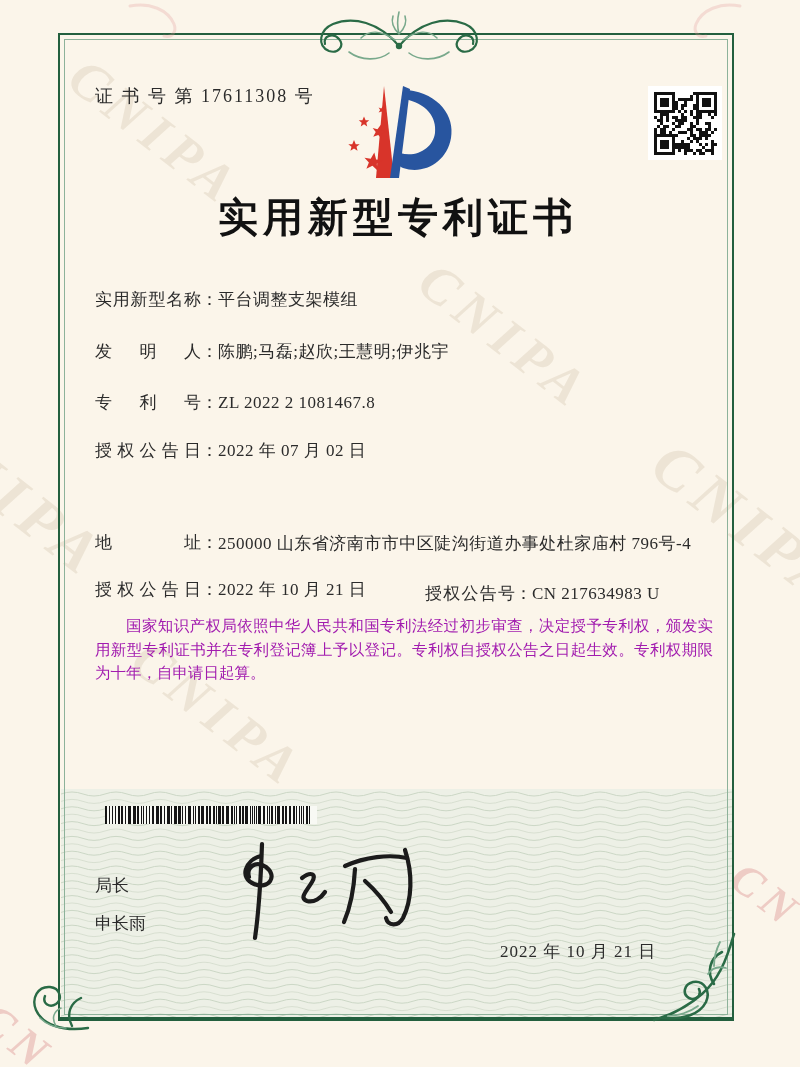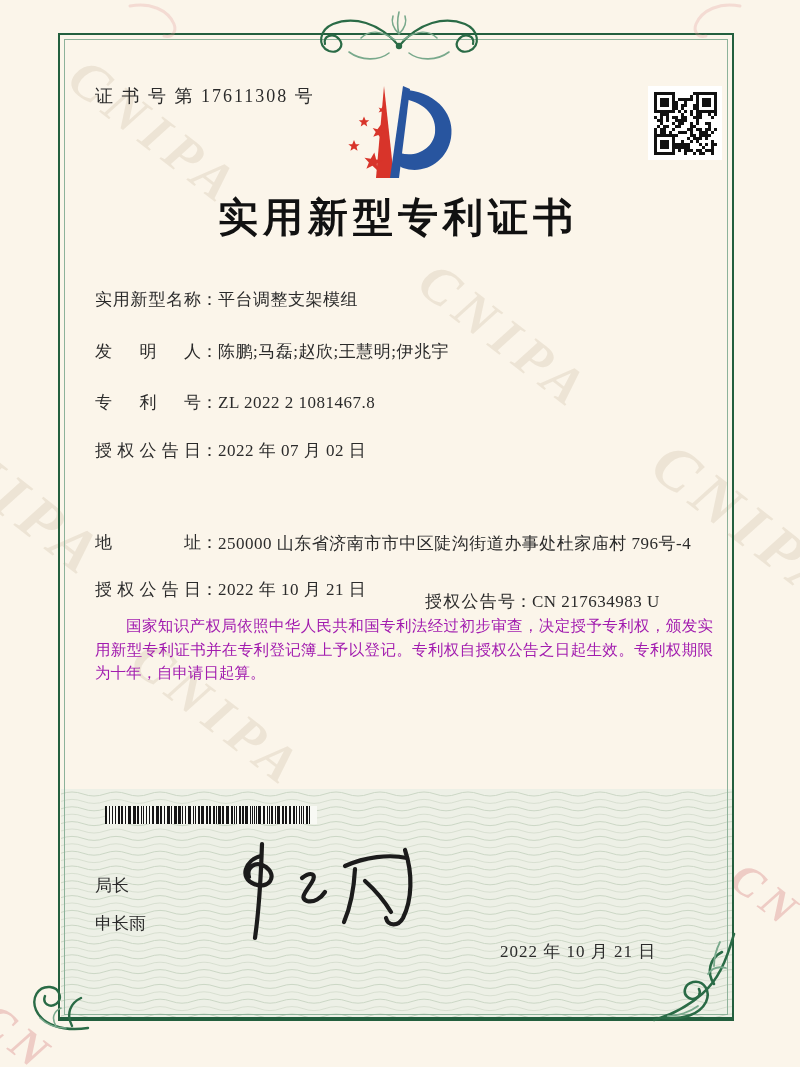--- a/index.html
+++ b/index.html
@@ -20,21 +20,21 @@
   
   .cert-no{position:absolute;left:95px;top:84px;font-size:18px;letter-spacing:2px;}
   .title{position:absolute;left:60px;top:190px;width:676px;text-align:center;
     font-size:40px;font-weight:700;letter-spacing:5px;color:#111;}
   .field-row{position:absolute;left:95px;font-size:17px;white-space:nowrap;}
   .flabel{display:inline-block;width:106px;text-align:justify;text-align-last:justify;}
   .fcolon{display:inline-block;width:17px;}
   .fvalue{letter-spacing:0.5px;}
   .fvalue.wrap{display:inline-block;width:502px;white-space:normal;
     vertical-align:top;line-height:26px;}
-  .fgroup2{position:absolute;left:330px;top:12px;}
+  .fgroup2{position:absolute;left:330px;top:4px;}
   .paras{position:absolute;left:95px;top:614px;width:618px;}
   .paras p{margin:0;font-size:15.5px;line-height:23.5px;text-indent:2em;
     text-align:justify;color:#a21caf;}
   .signer-title{position:absolute;left:95px;top:874px;font-size:17px;}
   .signer-name{position:absolute;left:95px;top:912px;font-size:17px;}
   .issue-date{position:absolute;left:500px;top:940px;font-size:17px;letter-spacing:1px;}
   .page-info{position:absolute;left:60px;top:994px;width:676px;text-align:center;
     font-size:14.5px;color:#333;}
   .footer-note{position:absolute;left:306px;top:1030px;background:#ffffff;
     padding:7px 18px;font-size:15px;letter-spacing:1px;}

